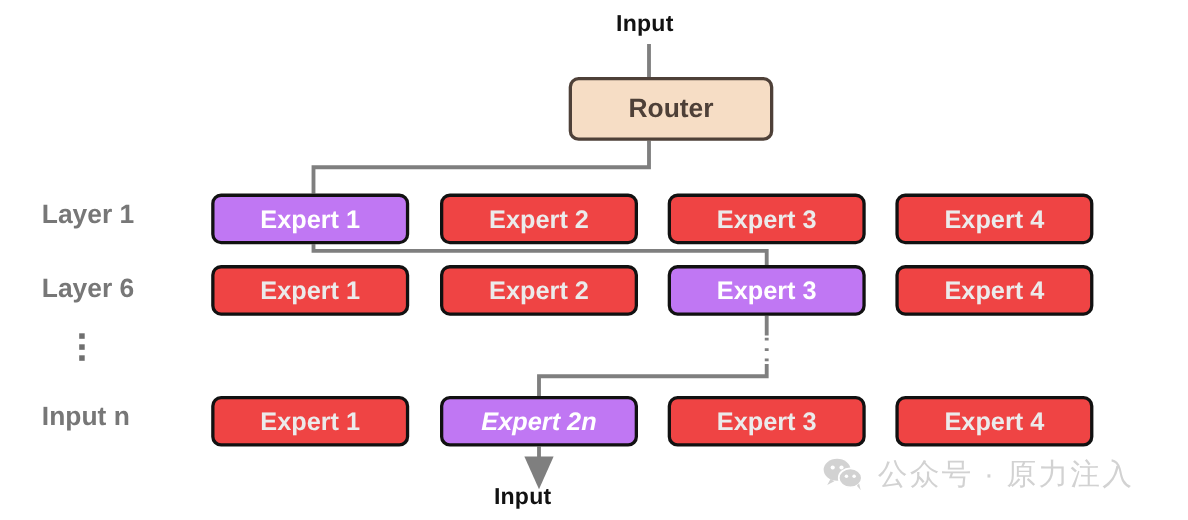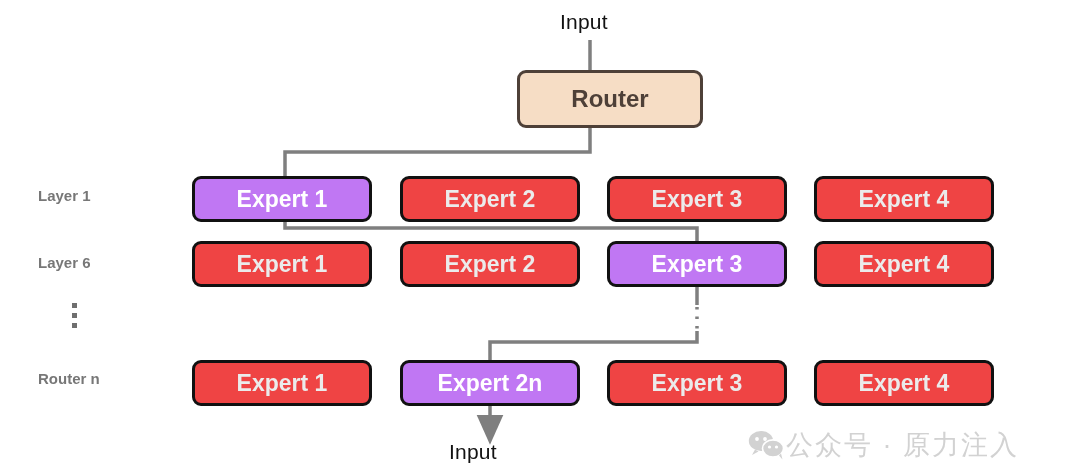--- a/index.html
+++ b/index.html
@@ -24,31 +24,31 @@
     left: 0; top: 0;
     width: 1080px;
     height: 473px;
     pointer-events: none;
   }
 
   
   .io-label {
     position: absolute;
     font-size: 21px;
-    font-weight: normal;
+    font-weight: bold;
     color: #121212;
     letter-spacing: 0.2px;
     white-space: nowrap;
   }
   #input-label  { left: 560px; top: 10px; }
   #output-label { left: 449px; top: 440px; }
 
   .layer-label {
     position: absolute;
-    font-size: 15px;
+    font-size: 24px;
     font-weight: bold;
     color: #777777;
     white-space: nowrap;
     height: 26px;
     line-height: 26px;
   }
 
   
   #router-box {
     position: absolute;
@@ -109,22 +109,22 @@
     background: #6f6f6f;
   }
 
   
   #watermark {
     position: absolute;
     left: 748px;
     top: 413px;
     display: flex;
     align-items: center;
+    gap: 12px;
     opacity: 1;
-    margin-top: 14px;
   }
   #watermark .wm-text {
     font-size: 27px;
     color: #d2d2d2;
     letter-spacing: 2px;
     white-space: nowrap;
   }
 </style>
 </head>
 <body>
@@ -154,40 +154,40 @@
   </svg>
 
   <div class="io-label" id="input-label">Input</div>
 
   <div class="io-label" id="output-label">Input</div>
 
   <div id="router-box">Router</div>
 
   <div class="layer-label" style="left:38px; top:183px;">Layer 1</div>
   <div class="layer-label" style="left:38px; top:250px;">Layer 6</div>
-  <div class="layer-label" style="left:38px; top:366px;">Router n</div>
+  <div class="layer-label" style="left:38px; top:366px;">Input n</div>
 
   <div id="left-ellipsis">
     <i></i>
     <i></i>
     <i></i>
   </div>
 
   <div class="expert-box active" style="left:192px; top:176px;">Expert 1</div>
   <div class="expert-box inactive" style="left:400px; top:176px;">Expert 2</div>
   <div class="expert-box inactive" style="left:607px; top:176px;">Expert 3</div>
   <div class="expert-box inactive" style="left:814px; top:176px;">Expert 4</div>
 
   <div class="expert-box inactive" style="left:192px; top:241px;">Expert 1</div>
   <div class="expert-box inactive" style="left:400px; top:241px;">Expert 2</div>
   <div class="expert-box active" style="left:607px; top:241px;">Expert 3</div>
   <div class="expert-box inactive" style="left:814px; top:241px;">Expert 4</div>
 
   <div class="expert-box inactive" style="left:192px; top:360px;">Expert 1</div>
-  <div class="expert-box active" style="left:400px; top:360px;">Expert 2n</div>
+  <div class="expert-box active" style="left:400px; top:360px;font-style:italic;">Expert 2n</div>
   <div class="expert-box inactive" style="left:607px; top:360px;">Expert 3</div>
   <div class="expert-box inactive" style="left:814px; top:360px;">Expert 4</div>
 
   <div id="watermark">
     <svg width="38" height="30" viewBox="0 0 38 30">
       <ellipse cx="13" cy="11" rx="12.2" ry="10" fill="#d2d2d2"></ellipse>
       <path d="M7,19.5 L4,25 L10.5,21.5 Z" fill="#d2d2d2"></path>
       <circle cx="9" cy="9" r="1.9" fill="#ffffff"></circle>
       <circle cx="17" cy="9" r="1.9" fill="#ffffff"></circle>
       <ellipse cx="25" cy="18.5" rx="10.5" ry="8.6" fill="#d2d2d2" stroke="#ffffff" stroke-width="1.6"></ellipse>

